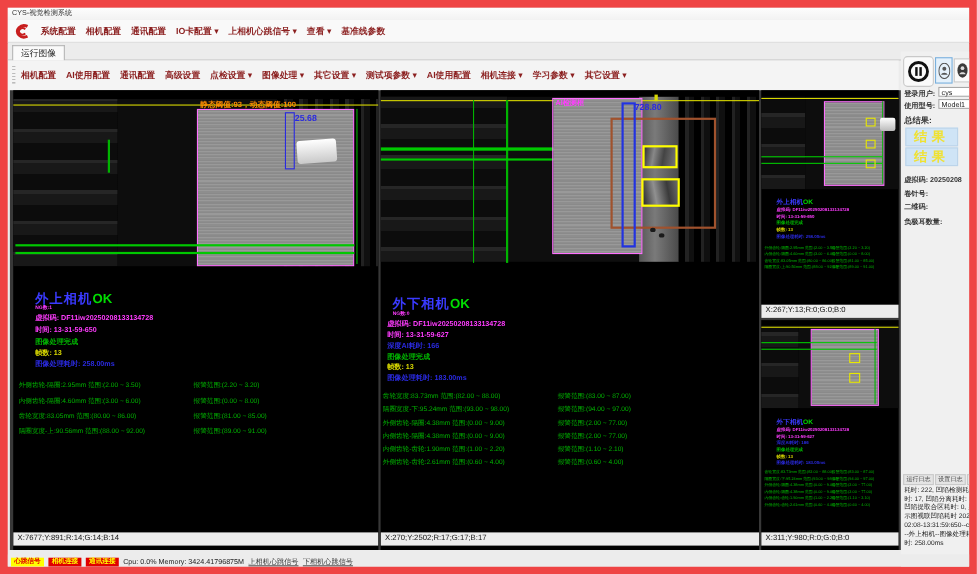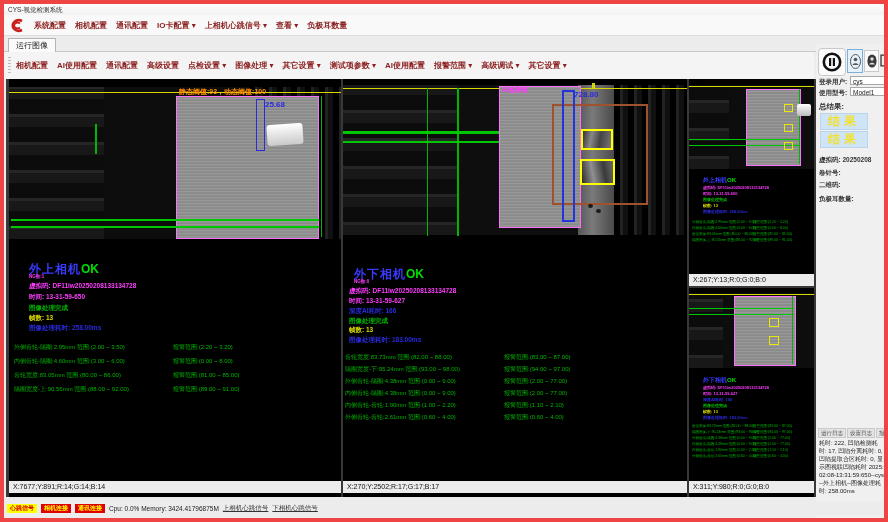--- a/index.html
+++ b/index.html
@@ -1,18 +1,18 @@
 <!DOCTYPE html>
 <html><head>
 <meta charset="utf-8">
 <style>
   html,body{margin:0;padding:0}
   #app{position:relative;width:888px;height:522px;background:#ececec;
        font-family:"Liberation Sans","DejaVu Sans",sans-serif;overflow:hidden;
-       border:4px solid #ef4444;box-sizing:border-box;color:#222}
+       border:7px solid #ef4444;box-sizing:border-box;color:#222}
   .abs{position:absolute}
   .nw{white-space:nowrap}
   
   .titlebar{left:0;top:0;width:886px;height:11px;background:linear-gradient(#fdfdfd,#f2f2f2);
             font-size:6.5px;color:#333;line-height:11px;padding-left:4px;box-sizing:border-box}
   .menubar{left:0;top:11px;width:886px;height:21px;background:#f9f9f9;border-bottom:1px solid #ddd;
            display:flex;align-items:center;gap:9px;padding-left:4px;box-sizing:border-box}
   .menu-item{font-size:8px;font-weight:bold;color:#8b1f1f;cursor:default}
   .tabrow{left:0;top:33px;width:886px;height:14px;background:#ececec;border-bottom:1px solid #c8c8c8}
   .tab{position:absolute;left:4px;top:1px;height:13px;padding:0 7px;background:#fafafa;
@@ -77,39 +77,39 @@
         <path d="M14 3 A6.2 5.2 0 1 0 14 12" stroke="#c81e1e" stroke-width="2.6" fill="none"></path>
         <path d="M12 5.5 A3.4 2.8 0 1 0 12 9.5" stroke="#c81e1e" stroke-width="1.7" fill="none"></path>
       </svg>
     </span>
     <span class="menu-item">系统配置</span>
     <span class="menu-item">相机配置</span>
     <span class="menu-item">通讯配置</span>
     <span class="menu-item">IO卡配置 ▾</span>
     <span class="menu-item">上相机心跳信号 ▾</span>
     <span class="menu-item">查看 ▾</span>
-    <span class="menu-item">负极耳数量</span>
+    <span class="menu-item">基准线参数</span>
   </div>
 
   <div class="abs tabrow">
     <div class="tab nw">运行图像</div>
   </div>
 
   <div class="abs toolbar">
     <span class="tool-item">相机配置</span>
     <span class="tool-item">AI使用配置</span>
     <span class="tool-item">通讯配置</span>
     <span class="tool-item">高级设置</span>
     <span class="tool-item">点检设置 ▾</span>
     <span class="tool-item">图像处理 ▾</span>
     <span class="tool-item">其它设置 ▾</span>
     <span class="tool-item">测试项参数 ▾</span>
     <span class="tool-item">AI使用配置</span>
-    <span class="tool-item">报警范围 ▾</span>
-    <span class="tool-item">高级调试 ▾</span>
+    <span class="tool-item">相机连接 ▾</span>
+    <span class="tool-item">学习参数 ▾</span>
     <span class="tool-item">其它设置 ▾</span>
   </div>
   <div class="grip"></div>
 
   <div class="abs mainbg"></div>
 
   <div class="panel" style="left:5px;top:75px;width:332px;height:418px">
 
     <div class="abs bandsH" style="left:0;top:8px;width:95px;height:152px"></div>
     <div class="abs" style="left:95px;top:8px;width:145px;height:152px;background:#0d0d0d"></div>

